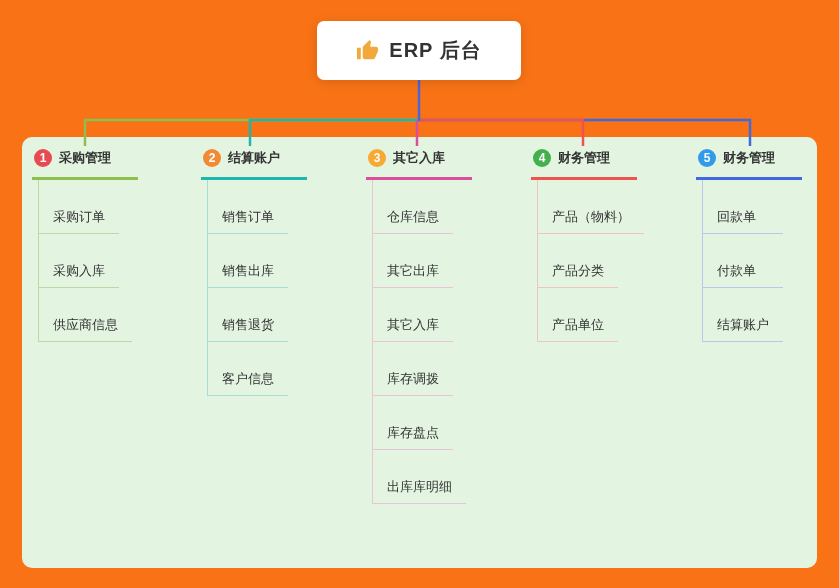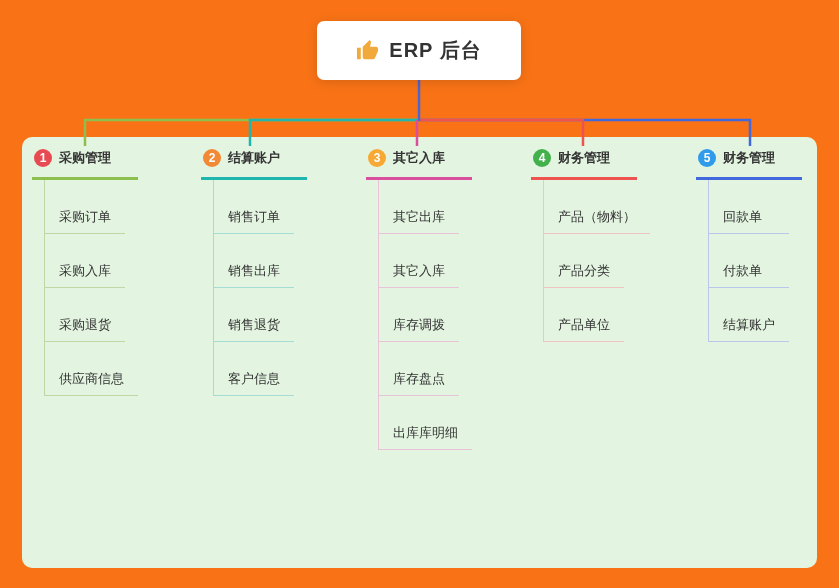--- a/index.html
+++ b/index.html
@@ -96,21 +96,21 @@
   }
   .branch-title {
     font-size: 13px;
     font-weight: 700;
     color: #333333;
     line-height: 20px;
     white-space: nowrap;
   }
   .children {
     width: max-content;
-    margin-left: 12px;
+    margin-left: 6px;
     border-left: 1.5px solid var(--cl);
   }
   .node {
     width: max-content;
     min-width: 80px;
     height: 54px;
     display: flex;
     align-items: flex-end;
     padding: 0 14px 7px 14px;
     border-bottom: 1.5px solid var(--cl);
@@ -150,21 +150,20 @@
   </div>
 
   <div class="branch b0" style="--c: #8cbf4d; --cl: #bed7a4; --badge: #e84a52;">
     <div class="branch-header">
       <span class="badge">1</span>
       <span class="branch-title">采购管理</span>
     </div>
     <div class="children">
       <div class="node">采购订单</div>
       <div class="node">采购入库</div>
-      <div class="node">采购退货</div>
       <div class="node">供应商信息</div>
     </div>
   </div>
 
   <div class="branch b1" style="--c: #1eb6ae; --cl: #a6dcd6; --badge: #f28a35;">
     <div class="branch-header">
       <span class="badge">2</span>
       <span class="branch-title">结算账户</span>
     </div>
     <div class="children">
@@ -174,20 +173,21 @@
       <div class="node">客户信息</div>
     </div>
   </div>
 
   <div class="branch b2" style="--c: #d94f9e; --cl: #e9c3d8; --badge: #f7a933;">
     <div class="branch-header">
       <span class="badge">3</span>
       <span class="branch-title">其它入库</span>
     </div>
     <div class="children">
+      <div class="node">仓库信息</div>
       <div class="node">其它出库</div>
       <div class="node">其它入库</div>
       <div class="node">库存调拨</div>
       <div class="node">库存盘点</div>
       <div class="node">出库库明细</div>
     </div>
   </div>
 
   <div class="branch b3" style="--c: #ef5350; --cl: #f0c4c1; --badge: #43b14b;">
     <div class="branch-header">

